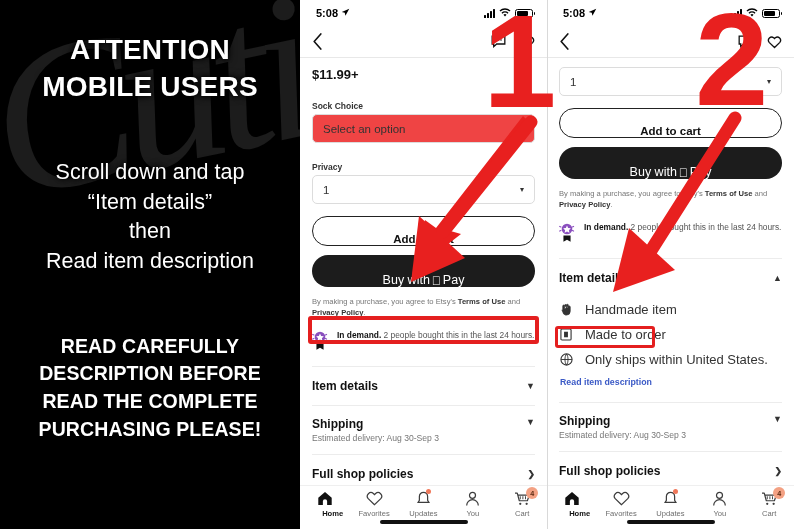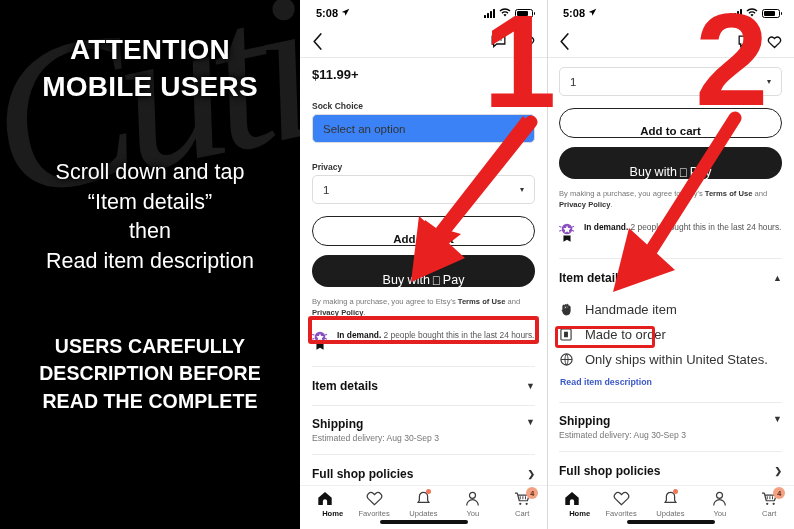--- a/index.html
+++ b/index.html
@@ -117,21 +117,21 @@
 
   
   .pbody { position: relative; padding: 0 12px; }
 
   .price { font-size: 13px; font-weight: bold; color: #111; margin-top: 9px; }
 
   .fieldlabel { font-size: 8.5px; font-weight: bold; color: #333; margin-top: 19px; margin-bottom: 3px; }
   .select {
     height: 29px;
     border: 1px solid #dcdcdc; border-radius: 5px;
-    background: #3b82f6;
+    background: #ef4444;
     display: flex; align-items: center; justify-content: space-between;
     padding: 0 10px;
     font-size: 11.5px; color: #333;
   }
   .select.plain { background: #fff; }
   .caret { font-size: 8px; color: #333; }
 
   .btn-outline {
     margin-top: 12px; height: 30px;
     border: 1.3px solid #222; border-radius: 16px;
@@ -270,23 +270,24 @@
         <div>ATTENTION</div>
         <div>MOBILE USERS</div>
       </div>
       <div class="blk2">
         <div>Scroll down and tap</div>
         <div>“Item details”</div>
         <div>then</div>
         <div>Read item description</div>
       </div>
       <div class="blk3">
-        <div>USERS CAREFULLY</div>
+        <div>READ CAREFULLY</div>
         <div>DESCRIPTION BEFORE</div>
         <div>READ THE COMPLETE</div>
+        <div>PURCHASING PLEASE!</div>
       </div>
     </div>
   </div>
 
   <div class="phone p1">
 
     <div class="statusbar">
       <span class="sb-time">
         <span>5:08</span>
         <span class="loc-arrow">

